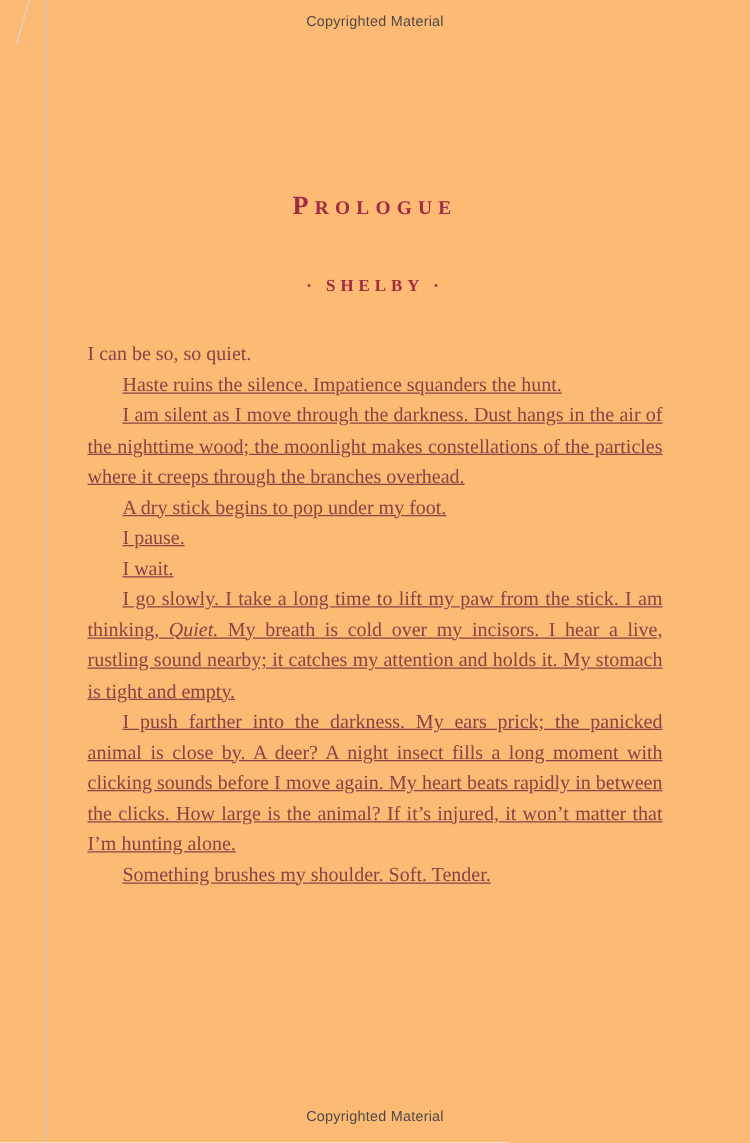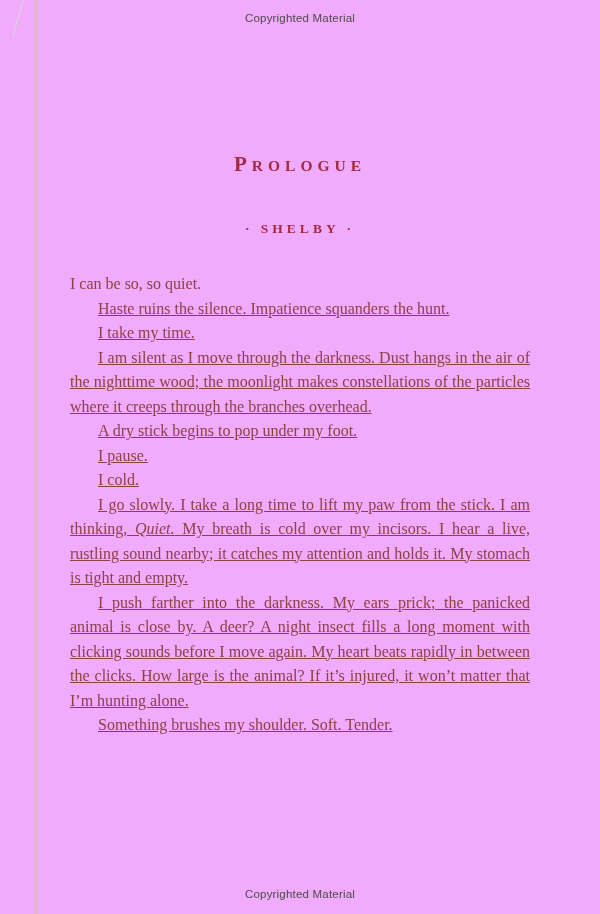--- a/index.html
+++ b/index.html
@@ -5,21 +5,21 @@
   html, body {
     margin: 0;
     padding: 0;
     background: #ffffff;
   }
   .page {
     position: relative;
     width: 600px;
     height: 914px;
     margin: 0 auto;
-    background: #f0abfc;
+    background: #fdba74;
     overflow: hidden;
     font-family: "Liberation Serif", serif;
   }
   
   .edge-line {
     position: absolute;
     left: 36px;
     top: 0;
     bottom: 0;
     width: 1px;
@@ -104,25 +104,24 @@
   <div class="notice top">Copyrighted Material</div>
 
   <div class="content">
     <div class="chapter-heading">Prologue</div>
 
     <div class="section-heading">· SHELBY ·</div>
 
     <div class="body-text">
         <p class=""><span>I can be so, so quiet.</span></p>
         <p class="indent"><span>Haste ruins the silence. Impatience squanders the hunt.</span></p>
-        <p class="indent"><span>I take my time.</span></p>
         <p class="indent"><span>I am silent as I move through the darkness. Dust hangs in the air of the nighttime wood; the moonlight makes constellations of the particles where it creeps through the branches overhead.</span></p>
         <p class="indent"><span>A dry stick begins to pop under my foot.</span></p>
         <p class="indent"><span>I pause.</span></p>
-        <p class="indent"><span>I cold.</span></p>
+        <p class="indent"><span>I wait.</span></p>
         <p class="indent"><span>I go slowly. I take a long time to lift my paw from the stick. I am thinking, </span><em>Quiet.</em><span> My breath is cold over my incisors. I hear a live, rustling sound nearby; it catches my attention and holds it. My stomach is tight and empty.</span></p>
         <p class="indent"><span>I push farther into the darkness. My ears prick; the panicked animal is close by. A deer? A night insect fills a long moment with clicking sounds before I move again. My heart beats rapidly in between the clicks. How large is the animal? If it’s injured, it won’t matter that I’m hunting alone.</span></p>
         <p class="indent"><span>Something brushes my shoulder. Soft. Tender.</span></p>
       </div>
   </div>
 
   <div class="notice bottom">Copyrighted Material</div>
 </div>
 
 </body></html>

